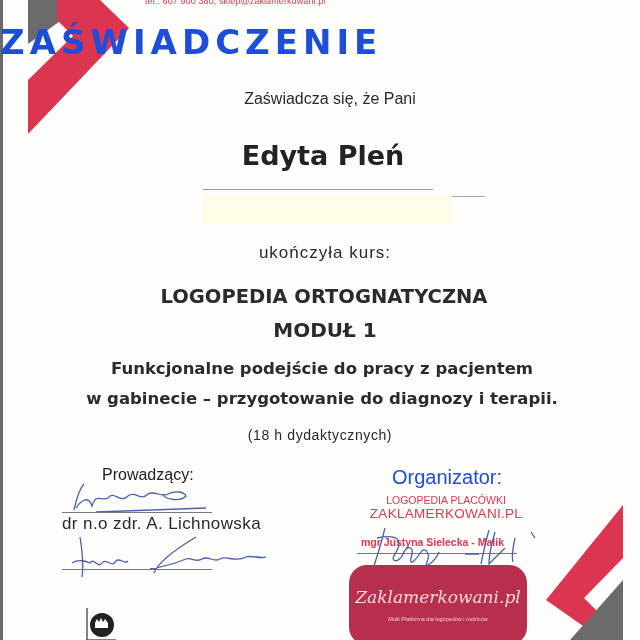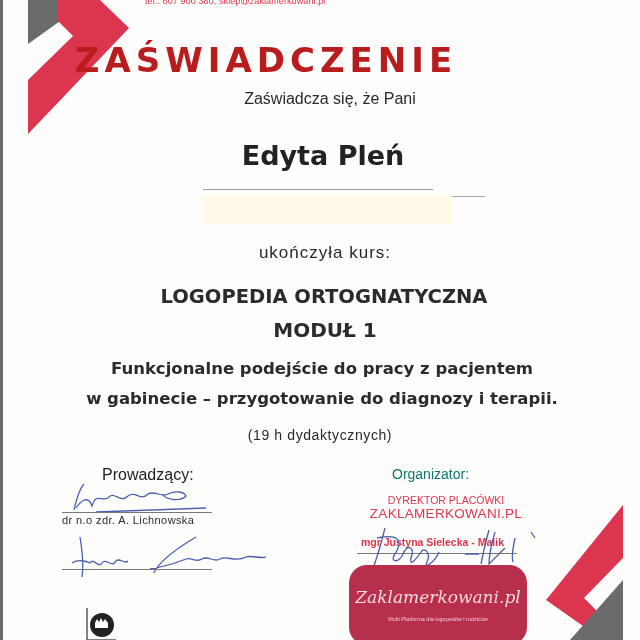--- a/index.html
+++ b/index.html
@@ -8,43 +8,43 @@
     background: #fdfdfb; font-family: "Liberation Sans", sans-serif; color: #222;
   }
   .page { position: absolute; inset: 0; }
   .left-edge { position: absolute; left: 0; top: 0; width: 3px; height: 640px; background: #6a6a6a; }
   .deco { position: absolute; }
   .contact {
     position: absolute; left: 145px; top: -4px; font-size: 9px; color: #e0364f;
     white-space: nowrap; letter-spacing: 0.1px;
   }
   .title {
-    position: absolute; left: 0; width: 640px; top: 40px; text-align: center;
+    position: absolute; left: 0; width: 640px; top: 22px; text-align: left;
     padding-right: 108px; box-sizing: border-box;
     font-family: "DejaVu Sans", sans-serif; font-weight: bold; font-size: 34px;
-    letter-spacing: 5px; color: #b91c1c;
+    letter-spacing: 5px; color: #1d4ed8;
   }
   .center { position: absolute; left: 0; width: 640px; text-align: center; }
   .intro { top: 90px; font-size: 16px; left: 10px; color: #2a2a2a; }
   .name { top: 140px; font-family: "DejaVu Sans", sans-serif; font-weight: bold; font-size: 27px; left: 3px; color: #222; }
   .line1 { position: absolute; left: 203px; top: 189px; width: 230px; height: 1px; background: #999; }
   .line2 { position: absolute; left: 425px; top: 196px; width: 60px; height: 1px; background: #aaa; }
   .highlight { position: absolute; left: 202px; top: 196px; width: 250px; height: 28px; background: #fffbe6; }
   .completed { top: 243px; font-size: 17px; letter-spacing: 1px; color: #2a2a2a; left: 5px; }
   .course { top: 285px; font-family: "DejaVu Sans", sans-serif; font-weight: bold; font-size: 19.5px; color: #2b2b2b; left: 4px; }
   .module { top: 318px; font-family: "DejaVu Sans", sans-serif; font-weight: bold; font-size: 20px; color: #2b2b2b; left: 5px; }
   .subtitle {
     top: 354px; font-family: "DejaVu Sans", sans-serif; font-weight: bold; font-size: 16.5px;
     line-height: 30px; color: #2b2b2b; left: 2px;
   }
   .hours { top: 427px; font-size: 14px; letter-spacing: 0.6px; color: #2a2a2a; left: 0px; }
   .abs { position: absolute; white-space: nowrap; }
   .label-lead { left: 102px; top: 466px; font-size: 16px; color: #222; }
-  .label-org { left: 392px; top: 466px; font-size: 14px; color: #0f766e; }
-  .sig-name { font-size: 11px; color: #2a2a2a; letter-spacing: 0.4px; text-align: center; }
+  .label-org { left: 392px; top: 466px; font-size: 20px; color: #1d4ed8; }
+  .sig-name { font-size: 17px; color: #2a2a2a; letter-spacing: 0.4px; text-align: center; }
   .sig1 { left: 62px; top: 514px; }
   .sig2 { left: 62px; top: 571px; }
   .sig-line { position: absolute; height: 1px; background: #777; }
   .stamp-dir { left: 371px; top: 494px; font-size: 10.5px; color: #e0364f; width: 150px; text-align: center; }
   .stamp-site { left: 366px; top: 506px; font-size: 13.5px; color: #e0364f; width: 160px; text-align: center; letter-spacing: 0.3px; }
   .stamp-person { left: 361px; top: 536px; font-size: 10.5px; color: #e0364f; font-weight: bold; }
   .badge {
     position: absolute; left: 349px; top: 565px; width: 178px; height: 80px; border-radius: 18px;
     background: #b82f4d; color: #f6dfe4; text-align: center;
   }
@@ -75,21 +75,21 @@
   <div class="line2"></div>
   <div class="highlight"></div>
 
   <div class="center completed">ukończyła kurs:</div>
   <div class="center course">LOGOPEDIA ORTOGNATYCZNA</div>
   <div class="center module">MODUŁ 1</div>
   <div class="center subtitle">
     <div>Funkcjonalne podejście do pracy z pacjentem</div>
     <div>w gabinecie – przygotowanie do diagnozy i terapii.</div>
   </div>
-  <div class="center hours">(19 h dydaktycznych)</div>
+  <div class="center hours">(18 h dydaktycznych)</div>
 
   <div class="abs label-lead">Prowadzący:</div>
   <svg class="deco" style="left:66px;top:480px" width="150" height="36">
     <path d="M8,30 C12,12 16,6 18,4 M10,28 C14,22 22,14 26,26 C30,12 36,22 42,18 C48,10 54,24 62,16 C70,10 74,22 82,14 C88,10 96,18 102,14 C110,10 118,12 120,16 C114,22 100,20 96,14 M30,32 L140,28" fill="none" stroke="#4b5fb0" stroke-width="1.3"></path>
   </svg>
   <div class="sig-line" style="left:62px;top:512px;width:150px"></div>
   <div class="abs sig-name sig1">dr n.o zdr. A. Lichnowska</div>
 
   <svg class="deco" style="left:66px;top:533px" width="210" height="46">
     <path d="M14,4 C16,16 18,30 16,44 M6,30 C12,26 20,28 24,30 C28,24 32,36 36,30 C40,24 46,36 50,28 C54,24 58,32 62,28 M88,40 C92,30 110,16 130,4 M84,36 C96,34 110,30 120,26 C126,24 130,30 136,26 C142,22 148,30 154,26 C160,22 170,30 180,24 C186,22 194,26 200,24" fill="none" stroke="#4b5fb0" stroke-width="1.3"></path>
@@ -99,21 +99,21 @@
   <div class="logo">
     <svg class="logo-mark" width="30" height="33">
       <line x1="1" y1="0" x2="1" y2="33" stroke="#333" stroke-width="1.2"></line>
       <line x1="1" y1="32" x2="30" y2="32" stroke="#333" stroke-width="1.2"></line>
       <circle cx="16" cy="17" r="12" fill="#222"></circle>
       <path d="M9,15 L11,11 L13,14 L15,10 L17,14 L19,11 L22,15 L22,20 L9,20 Z" fill="#fdfdfb"></path>
     </svg>
   </div>
 
   <div class="abs label-org">Organizator:</div>
-  <div class="abs stamp-dir">DYREKTOR PLACÓWKI</div>
+  <div class="abs stamp-dir">LOGOPEDIA PLACÓWKI</div>
   <div class="abs stamp-site">ZAKLAMERKOWANI.PL</div>
   <div class="abs stamp-person">mgr Justyna Sielecka - Malik</div>
   <div class="sig-line" style="left:357px;top:553px;width:160px"></div>
   <svg class="deco" style="left:355px;top:524px" width="190" height="60">
     <path d="M30,4 C26,20 20,40 14,56 M22,14 C40,10 50,14 40,30 C34,38 44,40 48,30 C52,20 60,22 56,34 C54,44 62,34 66,28 C70,22 76,30 72,38 C68,46 80,38 84,28 M110,30 L124,30 M134,6 C130,20 128,30 126,40 M140,8 C136,22 134,32 134,40 C140,34 146,28 150,24 M160,14 C158,24 156,32 158,38 M176,8 L180,14" fill="none" stroke="#4b5fb0" stroke-width="1.3"></path>
   </svg>
 
   <div class="badge">
     <div class="badge-title">Zaklamerkowani.pl</div>
     <div class="badge-sub">Multi Platforma dla logopedów i rodziców</div>

